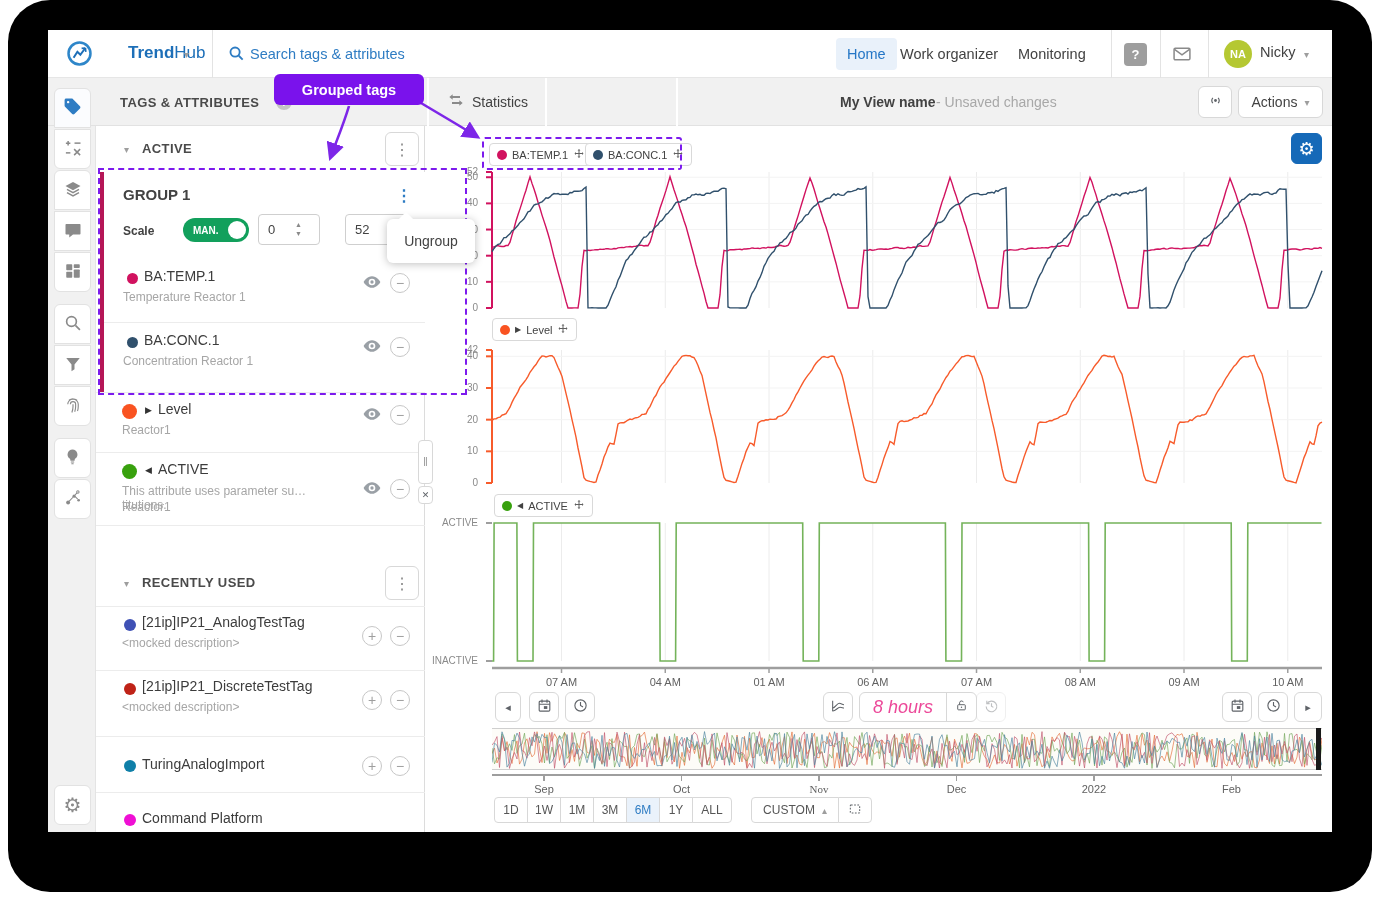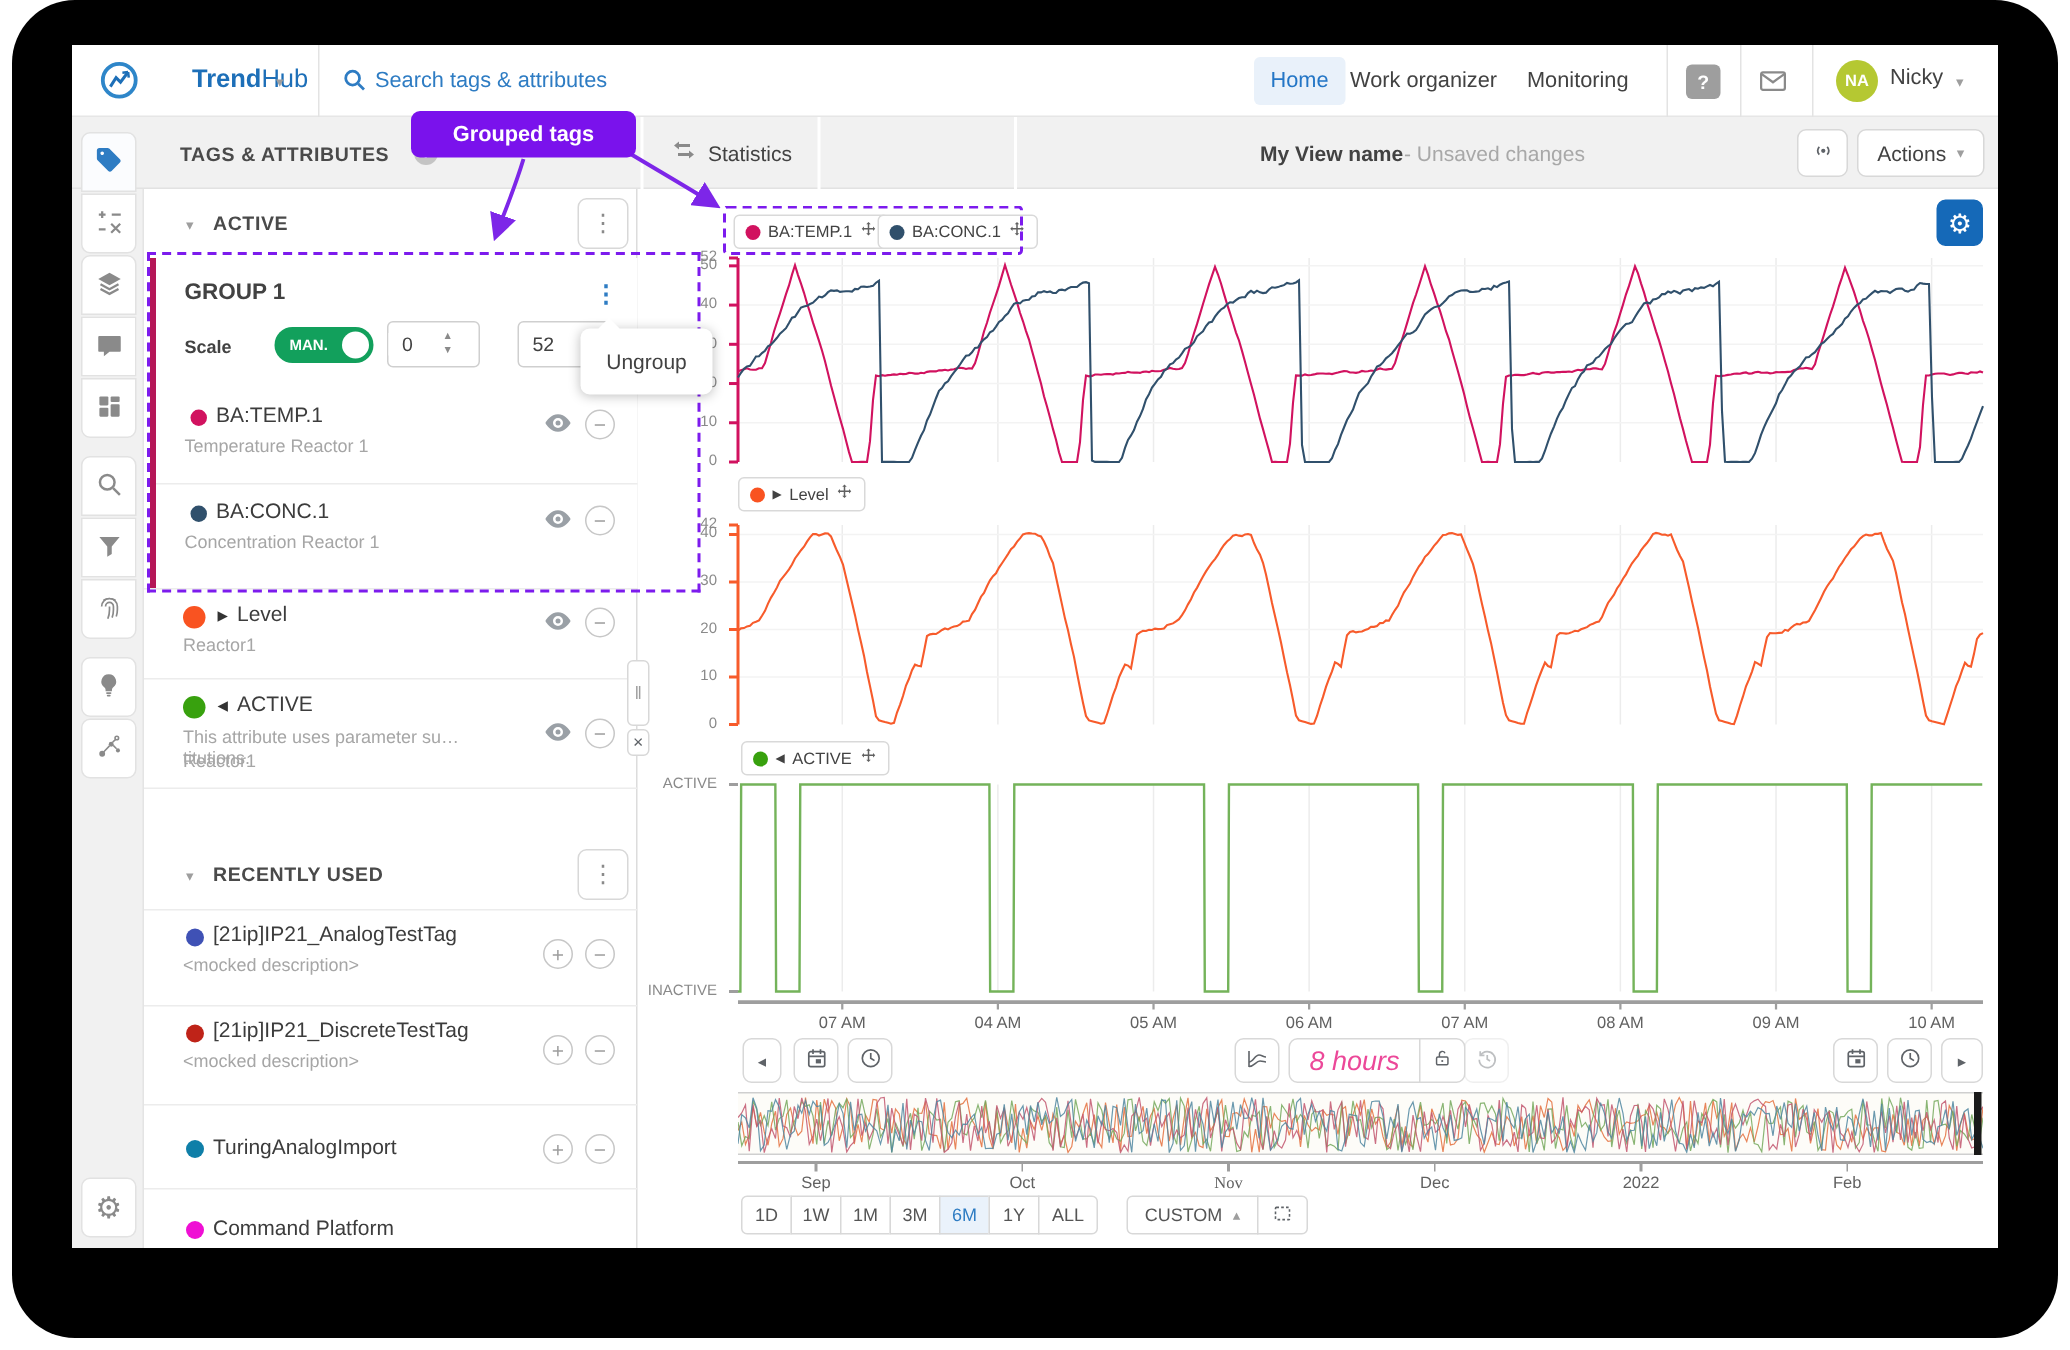--- a/index.html
+++ b/index.html
@@ -378,21 +378,21 @@
         <line x1="2" y1="133" x2="8" y2="133" stroke="#f75b2b" stroke-width="2"></line>
         <line x1="2" y1="101.33333333333333" x2="8" y2="101.33333333333333" stroke="#f75b2b" stroke-width="2"></line>
         <line x1="2" y1="69.66666666666667" x2="8" y2="69.66666666666667" stroke="#f75b2b" stroke-width="2"></line>
         <line x1="2" y1="38" x2="8" y2="38" stroke="#f75b2b" stroke-width="2"></line>
         <line x1="2" y1="6.333333333333333" x2="8" y2="6.333333333333333" stroke="#f75b2b" stroke-width="2"></line>
         <line x1="2" y1="0" x2="8" y2="0" stroke="#f75b2b" stroke-width="2"></line>
         <polyline points="8.0,70.4 10.0,68.9 12.0,68.7 14.0,67.6 16.0,67.2 18.0,65.2 20.0,64.5 22.0,63.6 24.0,60.5 26.0,57.2 28.0,52.4 30.0,48.4 32.0,45.2 34.0,41.6 36.0,37.2 38.0,34.7 40.0,32.2 42.0,29.6 44.0,26.3 46.0,22.3 48.0,19.6 50.0,16.8 52.0,14.5 54.0,11.1 56.0,8.2 58.0,6.0 60.0,6.1 62.0,7.0 64.0,6.3 66.0,5.6 68.0,5.7 70.0,7.6 72.0,12.5 74.0,17.2 76.0,21.4 78.0,26.4 80.0,34.8 82.0,43.4 84.0,51.6 86.0,60.1 88.0,69.6 90.0,78.2 92.0,87.1 94.0,98.0 96.0,107.4 98.0,117.0 100.0,127.6 102.0,130.2 104.0,130.8 106.0,131.4 108.0,131.9 110.0,132.5 112.0,131.9 114.0,125.0 116.0,119.9 118.0,114.0 120.0,107.0 122.0,102.5 124.0,96.8 126.0,93.1 128.0,93.8 130.0,94.2 132.0,84.3 134.0,74.0 136.0,72.9 138.0,72.6 140.0,72.7 142.0,71.4 144.0,70.0 146.0,69.0 148.0,69.6 150.0,68.4 152.0,67.7 154.0,67.4 156.0,66.3 158.0,64.4 160.0,64.2 162.0,63.8 164.0,59.4 166.0,56.6 168.0,52.2 170.0,47.8 172.0,45.3 174.0,40.8 176.0,36.9 178.0,34.1 180.0,32.2 182.0,28.4 184.0,25.5 186.0,22.5 188.0,19.4 190.0,16.1 192.0,14.3 194.0,11.3 196.0,8.9 198.0,6.3 200.0,5.7 202.0,5.4 204.0,5.7 206.0,5.8 208.0,7.0 210.0,7.6 212.0,11.0 214.0,15.5 216.0,21.0 218.0,25.4 220.0,34.7 222.0,43.8 224.0,53.1 226.0,62.4 228.0,70.2 230.0,79.5 232.0,87.9 234.0,98.6 236.0,108.7 238.0,118.5 240.0,127.4 242.0,130.3 244.0,130.8 246.0,131.3 248.0,131.9 250.0,132.5 252.0,132.1 254.0,126.3 256.0,119.9 258.0,113.4 260.0,108.2 262.0,101.6 264.0,97.2 266.0,93.0 268.0,93.7 270.0,95.6 272.0,84.5 274.0,73.1 276.0,71.6 278.0,70.6 280.0,70.7 282.0,69.8 284.0,70.0 286.0,69.1 288.0,69.4 290.0,69.3 292.0,69.0 294.0,66.7 296.0,66.1 298.0,65.6 300.0,64.2 302.0,62.8 304.0,60.1 306.0,56.9 308.0,52.9 310.0,49.5 312.0,45.0 314.0,41.9 316.0,38.0 318.0,34.3 320.0,30.9 322.0,27.9 324.0,25.1 326.0,22.7 328.0,19.8 330.0,16.2 332.0,13.3 334.0,11.0 336.0,9.3 338.0,7.1 340.0,6.5 342.0,7.1 344.0,7.4 346.0,6.3 348.0,6.0 350.0,6.6 352.0,12.0 354.0,16.4 356.0,19.8 358.0,25.2 360.0,33.0 362.0,42.3 364.0,52.0 366.0,60.6 368.0,69.3 370.0,78.4 372.0,88.3 374.0,98.1 376.0,106.8 378.0,116.7 380.0,127.1 382.0,130.2 384.0,130.8 386.0,131.4 388.0,132.0 390.0,132.6 392.0,132.4 394.0,127.3 396.0,120.5 398.0,114.6 400.0,107.9 402.0,102.5 404.0,97.6 406.0,91.5 408.0,92.6 410.0,94.4 412.0,83.6 414.0,73.5 416.0,71.3 418.0,70.8 420.0,71.6 422.0,71.2 424.0,71.0 426.0,70.0 428.0,69.4 430.0,67.8 432.0,67.9 434.0,67.4 436.0,65.4 438.0,65.3 440.0,63.6 442.0,63.8 444.0,60.0 446.0,56.7 448.0,53.9 450.0,49.1 452.0,44.9 454.0,42.0 456.0,39.0 458.0,34.6 460.0,31.0 462.0,27.5 464.0,24.9 466.0,21.2 468.0,19.4 470.0,16.7 472.0,13.9 474.0,11.7 476.0,9.1 478.0,6.7 480.0,6.5 482.0,5.6 484.0,5.4 486.0,6.0 488.0,6.6 490.0,6.3 492.0,11.2 494.0,16.3 496.0,21.0 498.0,26.1 500.0,33.9 502.0,43.6 504.0,52.6 506.0,61.1 508.0,70.4 510.0,78.6 512.0,88.3 514.0,98.1 516.0,108.4 518.0,118.5 520.0,126.8 522.0,130.2 524.0,130.8 526.0,131.4 528.0,132.0 530.0,132.5 532.0,132.5 534.0,125.5 536.0,119.7 538.0,113.6 540.0,107.1 542.0,101.6 544.0,96.5 546.0,91.7 548.0,94.0 550.0,94.8 552.0,84.6 554.0,73.7 556.0,72.0 558.0,72.2 560.0,72.4 562.0,72.2 564.0,71.4 566.0,70.5 568.0,70.8 570.0,69.5 572.0,68.8 574.0,68.1 576.0,66.6 578.0,65.8 580.0,64.8 582.0,64.4 584.0,61.4 586.0,56.5 588.0,52.0 590.0,49.2 592.0,46.4 594.0,42.3 596.0,39.5 598.0,35.8 600.0,32.9 602.0,29.0 604.0,25.5 606.0,22.9 608.0,20.4 610.0,16.9 612.0,14.3 614.0,12.0 616.0,9.2 618.0,6.1 620.0,5.3 622.0,5.7 624.0,6.5 626.0,6.3 628.0,7.1 630.0,6.2 632.0,11.4 634.0,16.5 636.0,20.7 638.0,24.3 640.0,33.0 642.0,41.6 644.0,50.9 646.0,59.6 648.0,68.5 650.0,78.4 652.0,88.1 654.0,97.0 656.0,107.7 658.0,116.8 660.0,125.8 662.0,130.2 664.0,130.7 666.0,131.3 668.0,131.9 670.0,132.5 672.0,132.7 674.0,127.1 676.0,120.3 678.0,114.3 680.0,107.5 682.0,102.9 684.0,97.7 686.0,91.3 688.0,92.4 690.0,93.7 692.0,83.9 694.0,74.8 696.0,72.0 698.0,72.2 700.0,72.2 702.0,71.9 704.0,71.8 706.0,69.9 708.0,70.5 710.0,68.5 712.0,66.9 714.0,65.9 716.0,66.3 718.0,65.0 720.0,64.9 722.0,63.9 724.0,60.3 726.0,56.8 728.0,52.9 730.0,48.8 732.0,44.5 734.0,41.0 736.0,38.1 738.0,35.6 740.0,31.6 742.0,28.0 744.0,25.2 746.0,22.0 748.0,19.2 750.0,16.2 752.0,14.4 754.0,11.8 756.0,9.1 758.0,7.4 760.0,6.4 762.0,6.9 764.0,6.9 766.0,5.9 768.0,5.9 770.0,5.3 772.0,10.9 774.0,16.0 776.0,19.8 778.0,23.9 780.0,31.9 782.0,41.6 784.0,51.5 786.0,59.5 788.0,69.3 790.0,78.6 792.0,87.9 794.0,97.0 796.0,106.8 798.0,117.3 800.0,127.0 802.0,130.2 804.0,130.8 806.0,131.3 808.0,131.8 810.0,132.4 812.0,132.9 814.0,126.8 816.0,120.5 818.0,114.3 820.0,107.6 822.0,103.1 824.0,97.1 826.0,91.8 828.0,93.8 830.0,94.4 832.0,85.9 834.0,75.9 836.0,73.1 838.0,72.1" fill="none" stroke="#f75b2b" stroke-width="1.4"></polyline>
       </svg>
       <div class="hourlabel" style="left:488.51250000000005px;top:646px;">07 AM</div>
       <div class="hourlabel" style="left:592.2625px;top:646px;">04 AM</div>
-      <div class="hourlabel" style="left:696.0125px;top:646px;">05 AM</div>
+      <div class="hourlabel" style="left:696.0125px;top:646px;">01 AM</div>
       <div class="hourlabel" style="left:799.7625px;top:646px;">06 AM</div>
       <div class="hourlabel" style="left:903.5125px;top:646px;">07 AM</div>
       <div class="hourlabel" style="left:1007.2625px;top:646px;">08 AM</div>
       <div class="hourlabel" style="left:1111.0125px;top:646px;">09 AM</div>
       <div class="hourlabel" style="left:1214.7625px;top:646px;">10 AM</div>
       <div class="ticklabel" style="left:378px;top:487px;width:52px;">ACTIVE</div>
       <div class="ticklabel" style="left:378px;top:625px;width:52px;">INACTIVE</div>
       <svg width="838" height="158" style="position:absolute;left:436px;top:487px;overflow:visible;">
         <line x1="77.51249999999999" y1="6" x2="77.51249999999999" y2="144" stroke="#ececec" stroke-width="1"></line>
         <line x1="77.51249999999999" y1="151" x2="77.51249999999999" y2="156" stroke="#9e9e9e" stroke-width="1.5"></line>

